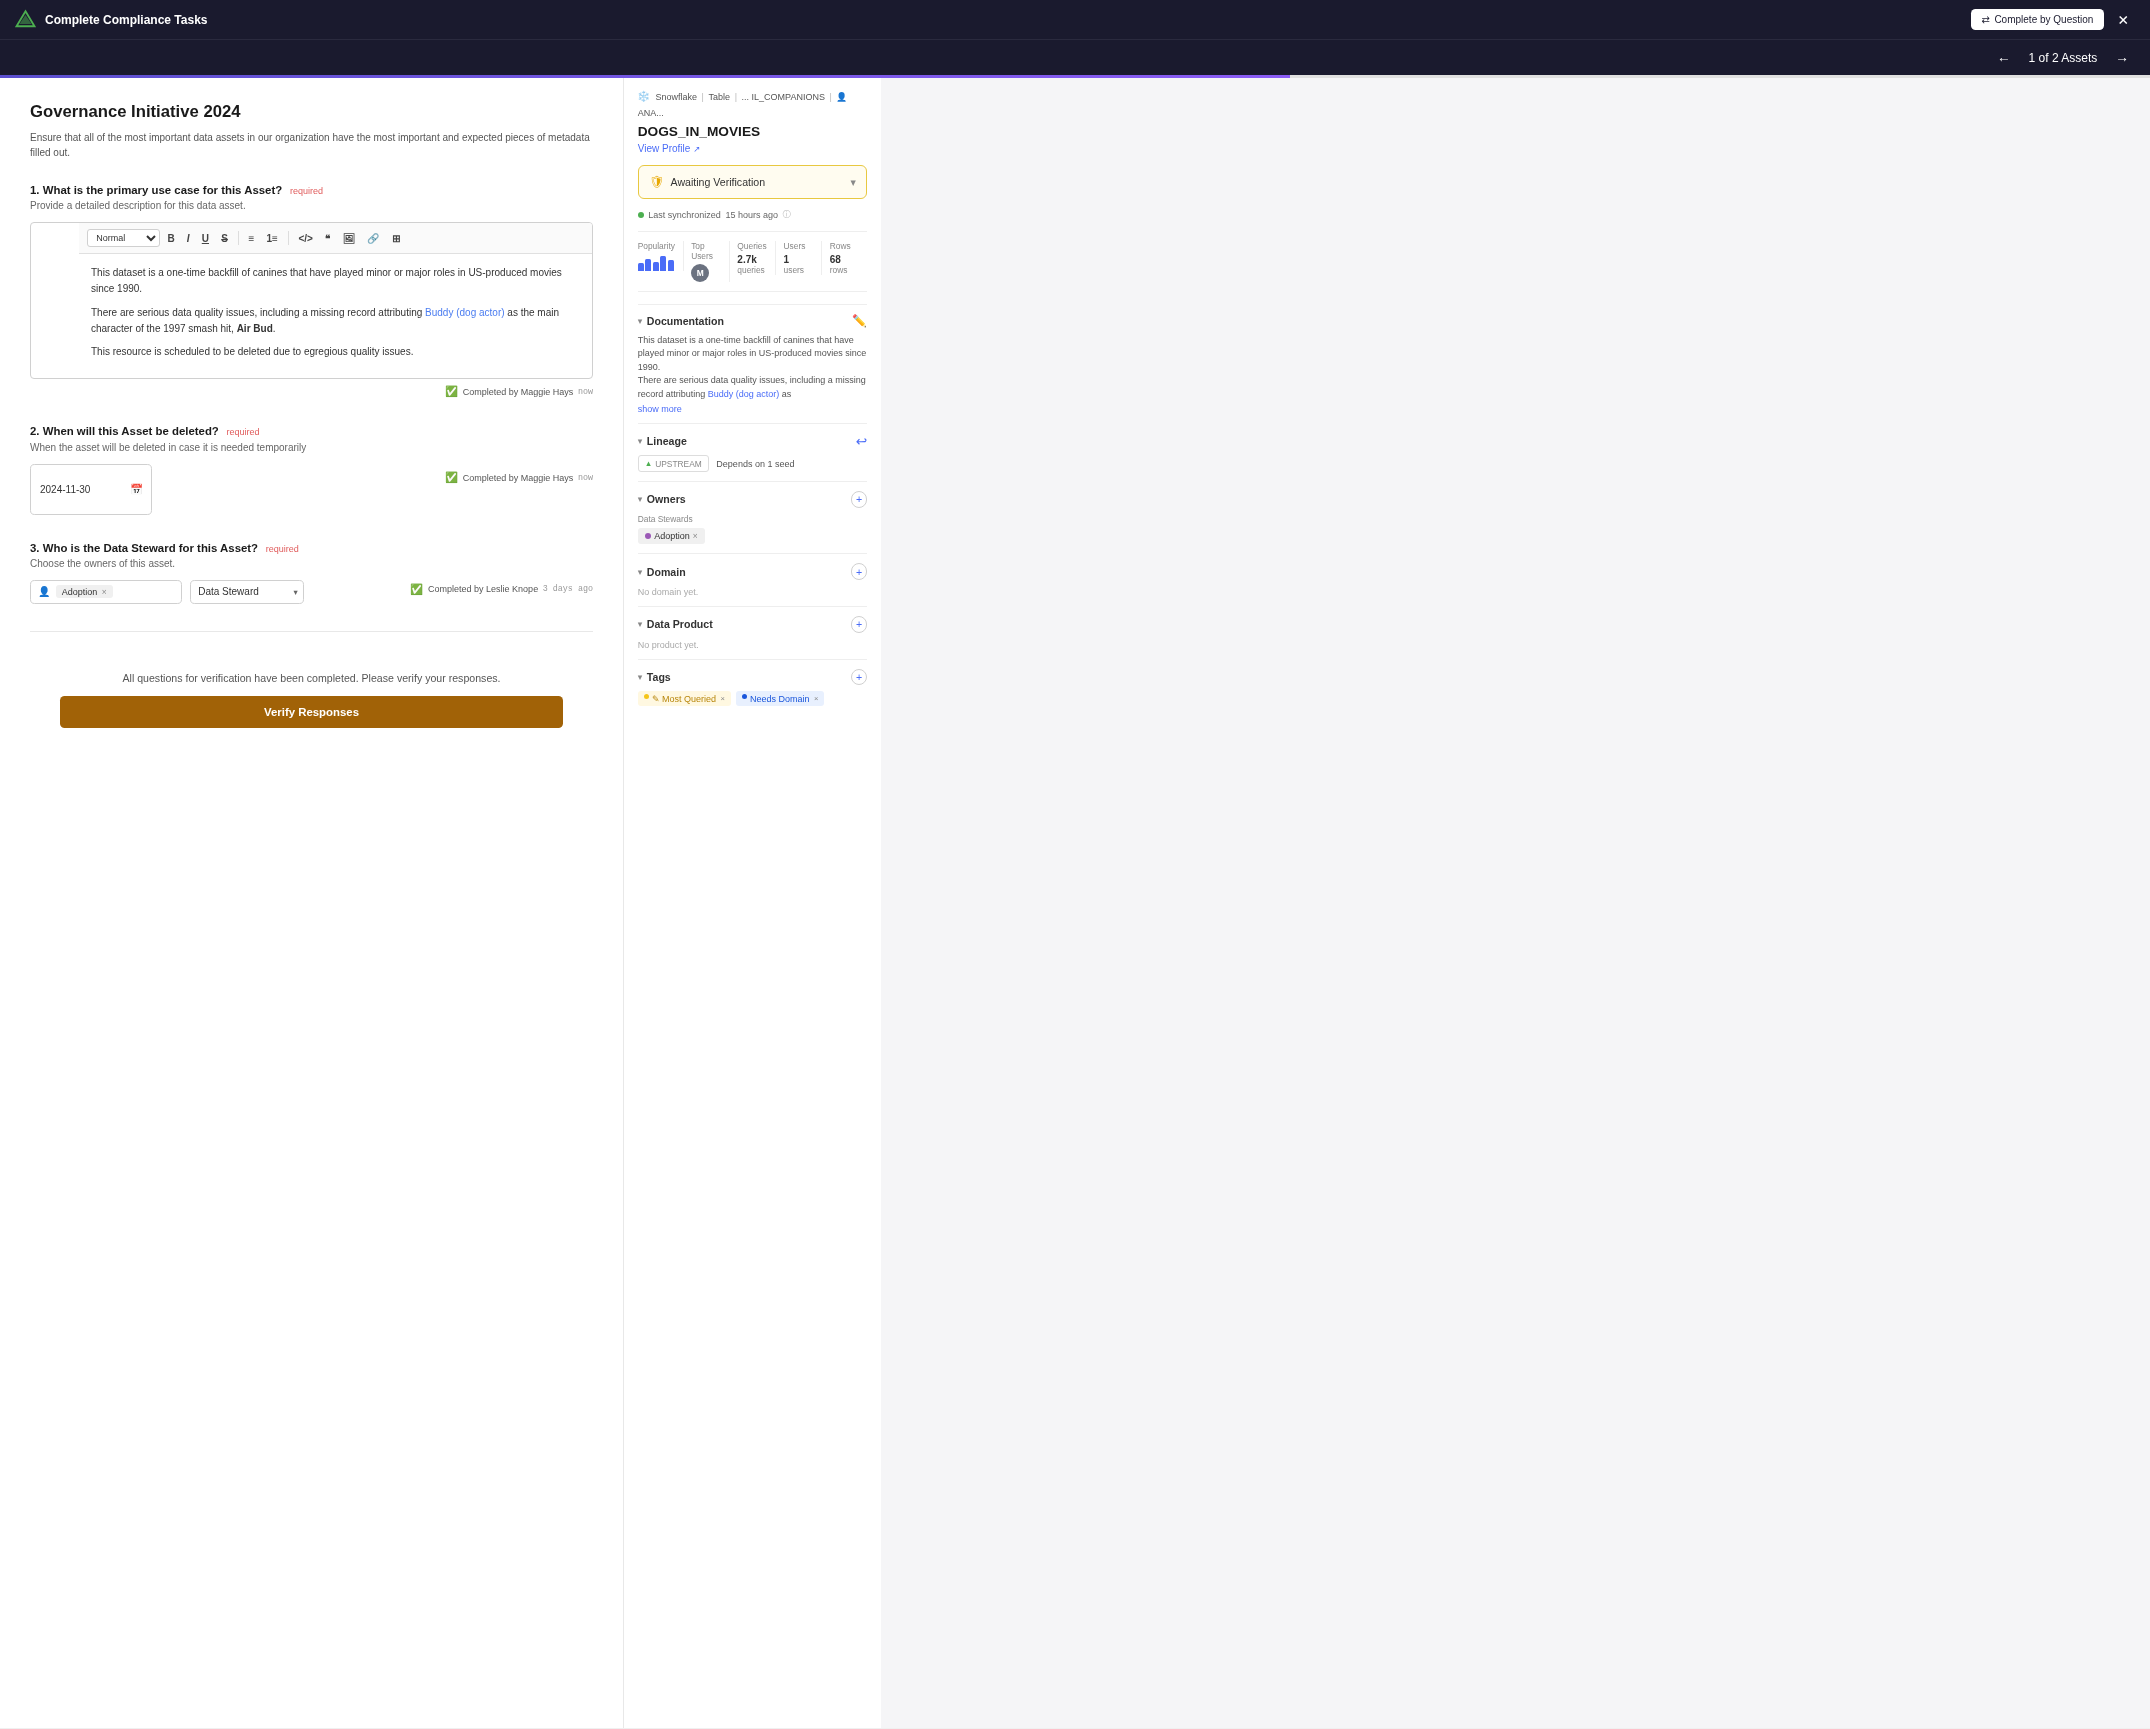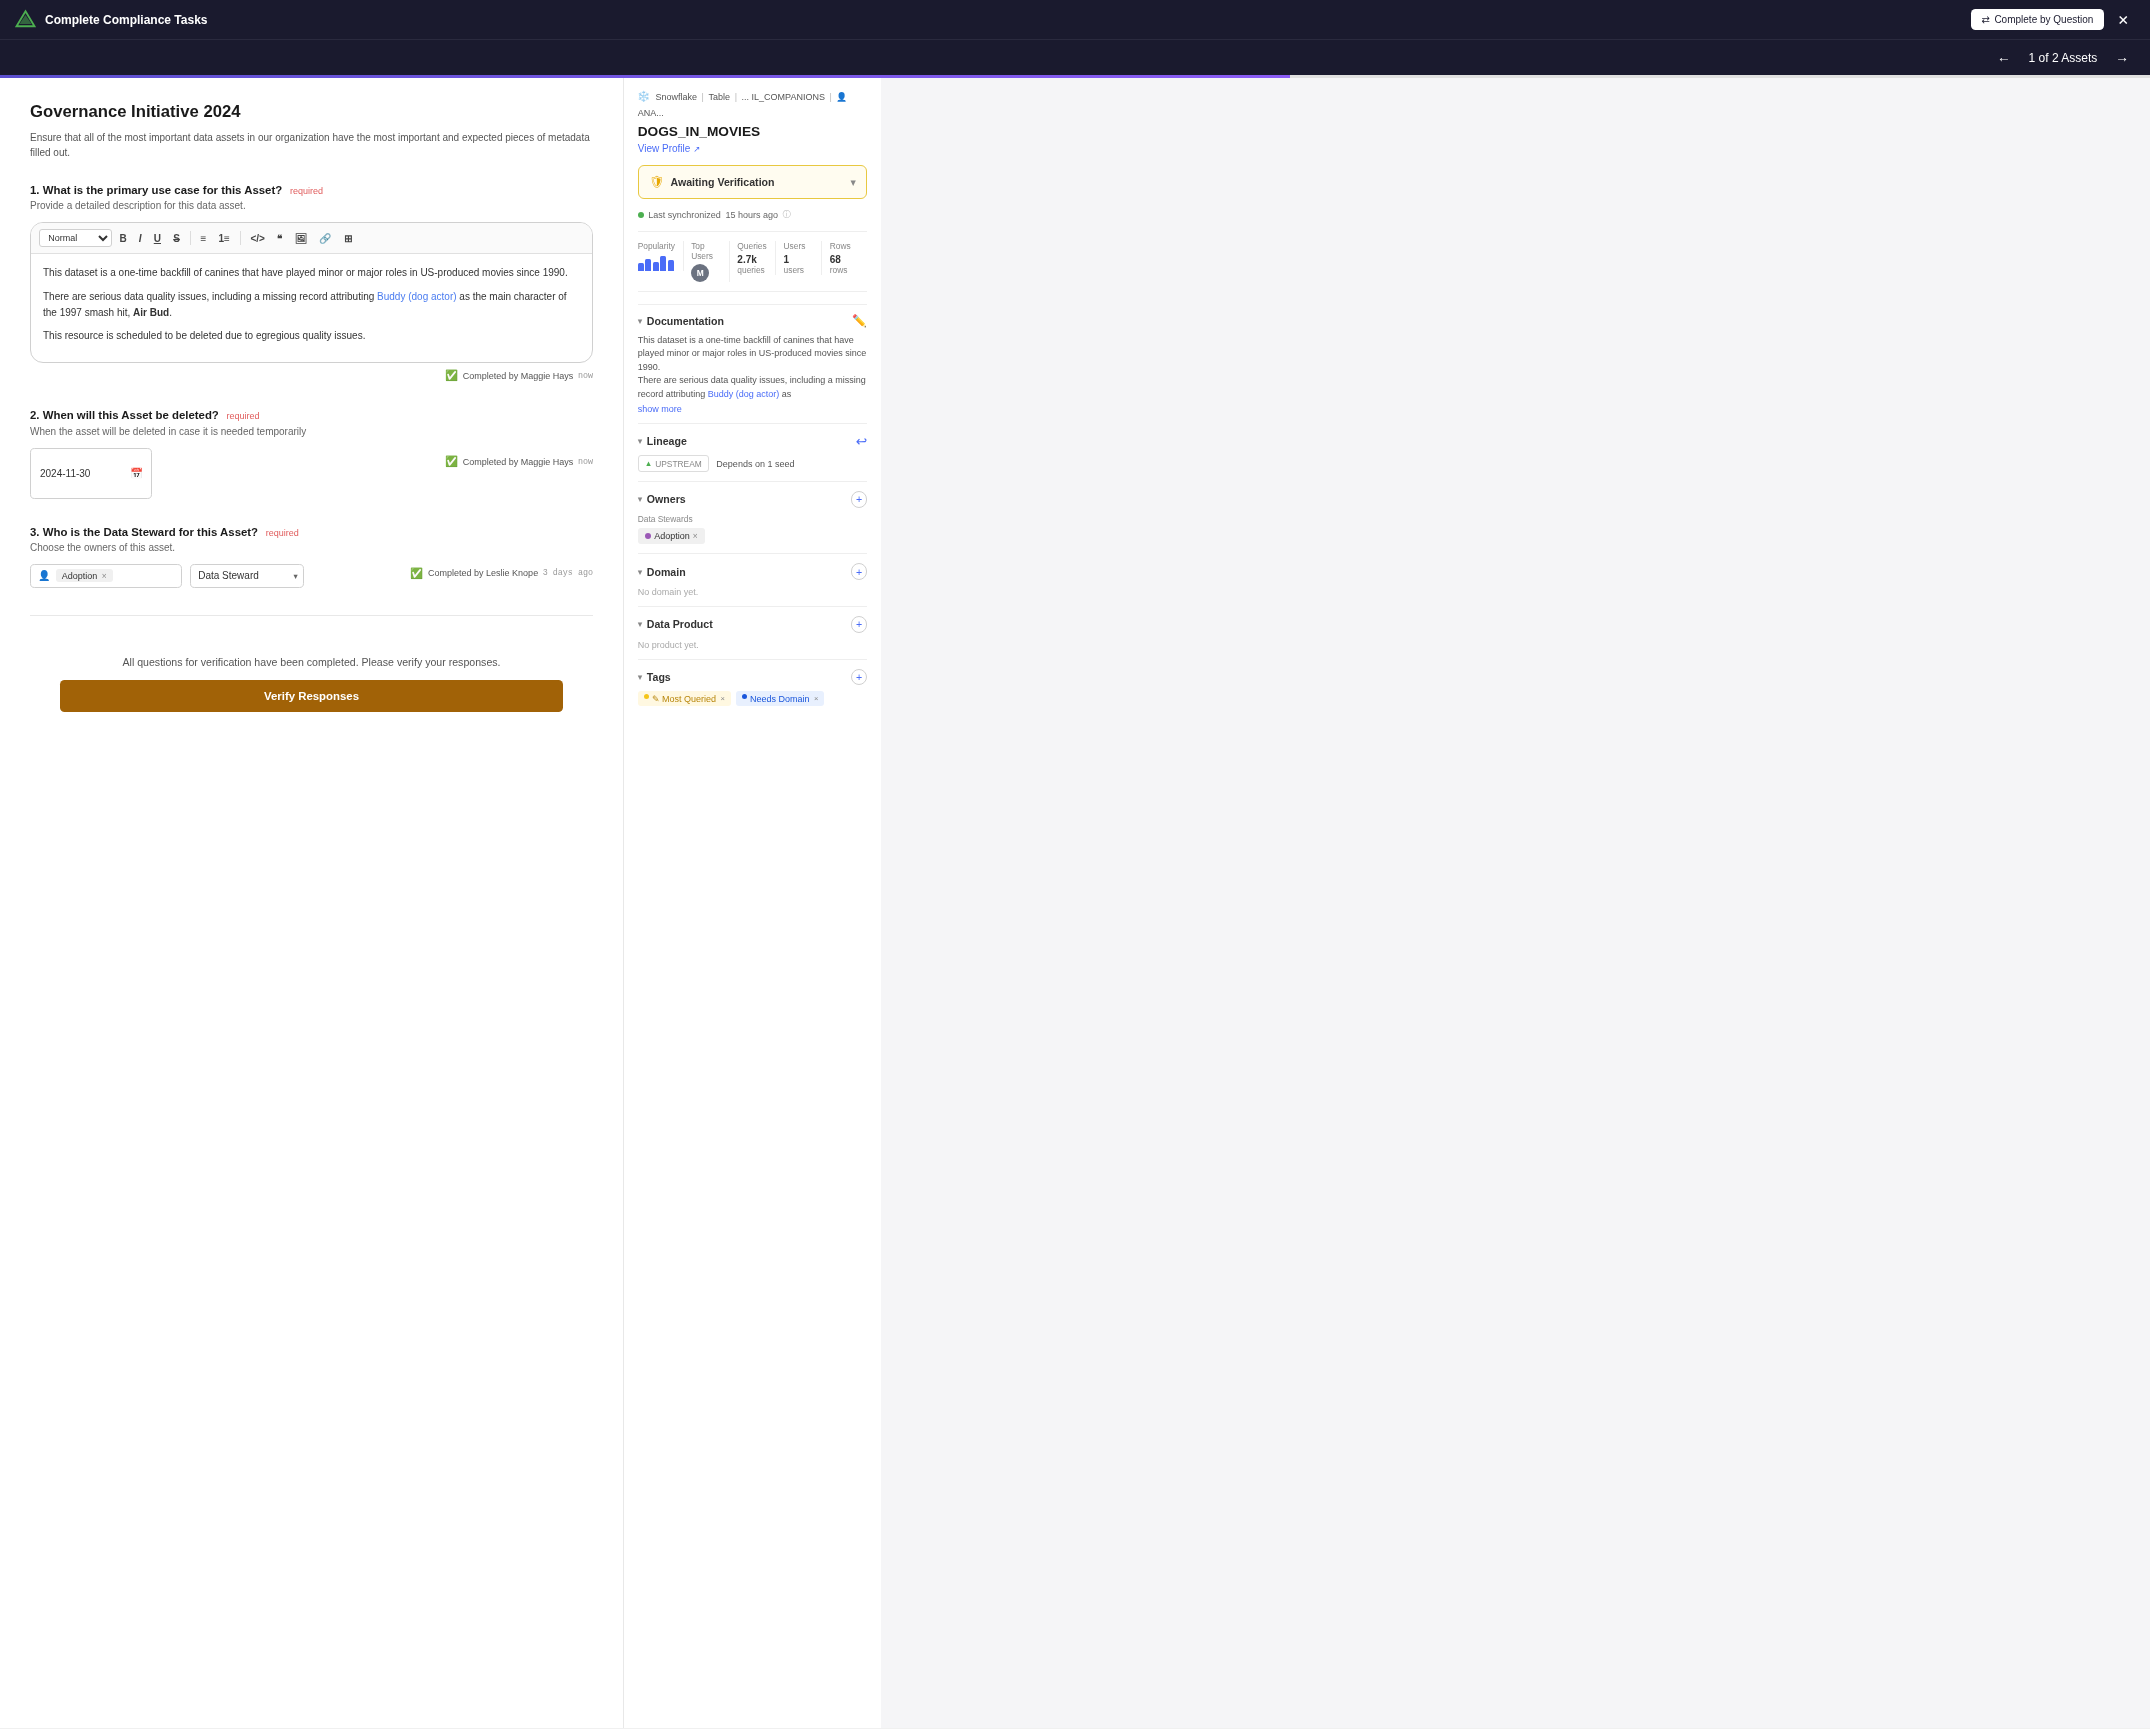--- a/index.html
+++ b/index.html
@@ -125,22 +125,23 @@
     }
     .question-subdesc {
       font-size: 10px;
       color: #666;
       margin-bottom: 10.6px;
     }
 
     
     .rich-editor-wrapper {
       border: 0.8px solid #d0d0d0;
-      border-radius: 13px;
+      border-radius: 4px;
       overflow: hidden;
+      padding-left: 48px;
     }
     .rich-editor-toolbar {
       display: flex;
       align-items: center;
       gap: 3px;
       padding: 6px 7.6px;
       border-bottom: 0.8px solid #e0e0e0;
       background: #fafafa;
       flex-wrap: wrap;
     }
@@ -324,21 +325,21 @@
       background: #fffcf0;
       padding: 9px 10.6px;
       display: flex;
       align-items: center;
       justify-content: space-between;
       cursor: pointer;
       margin-bottom: 10.6px;
     }
     .verification-left { display: flex; align-items: center; gap: 6px; }
     .shield-icon { color: #e8a800; font-size: 12px; }
-    .verification-label { font-size: 10.6px; font-weight: 700; color: #333; }
+    .verification-label { font-size: 10.6px; font-weight: 400; color: #333; }
     .chevron-down { color: #888; font-size: 10.6px; }
 
     
     .sync-info {
       display: flex;
       align-items: center;
       gap: 4.6px;
       font-size: 9px;
       color: #666;
       margin-bottom: 10.6px;

